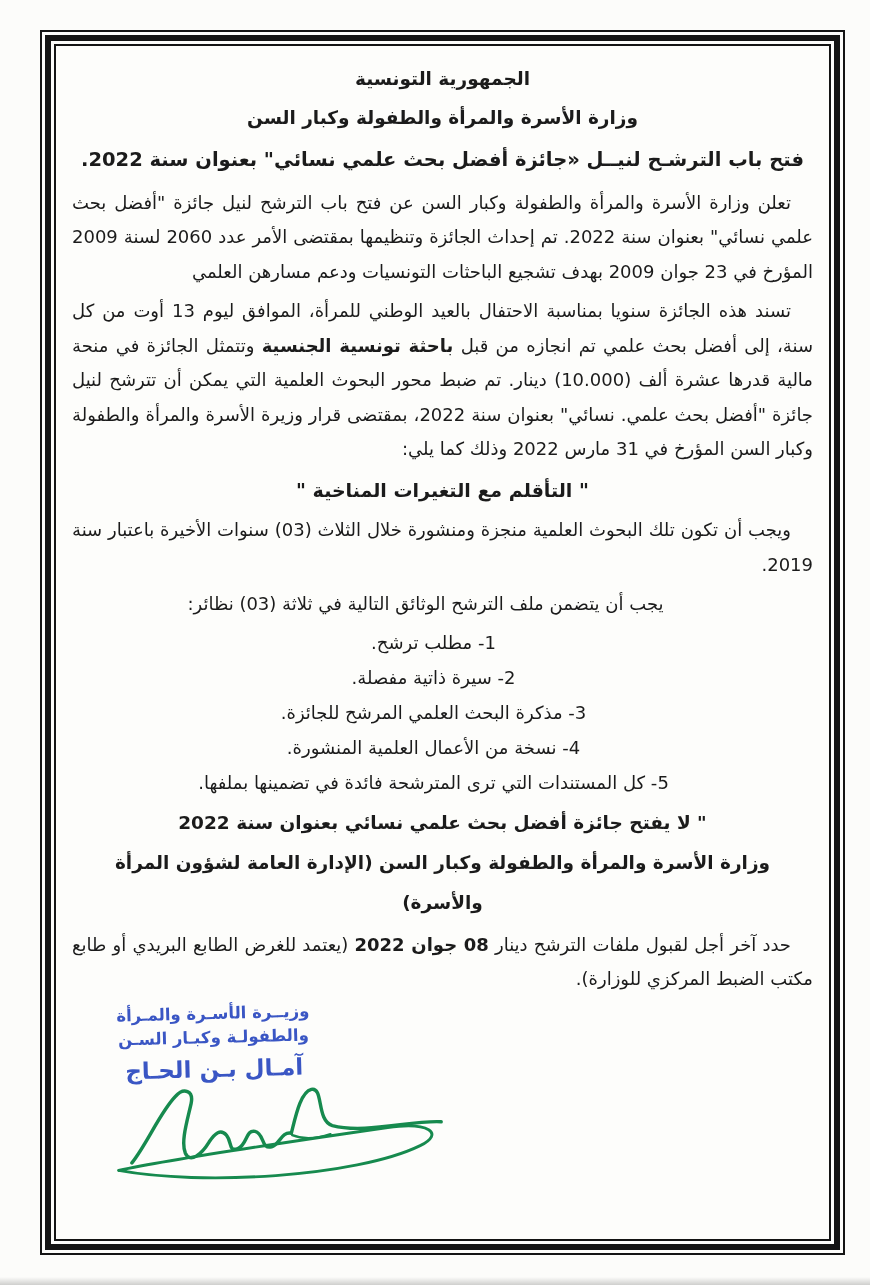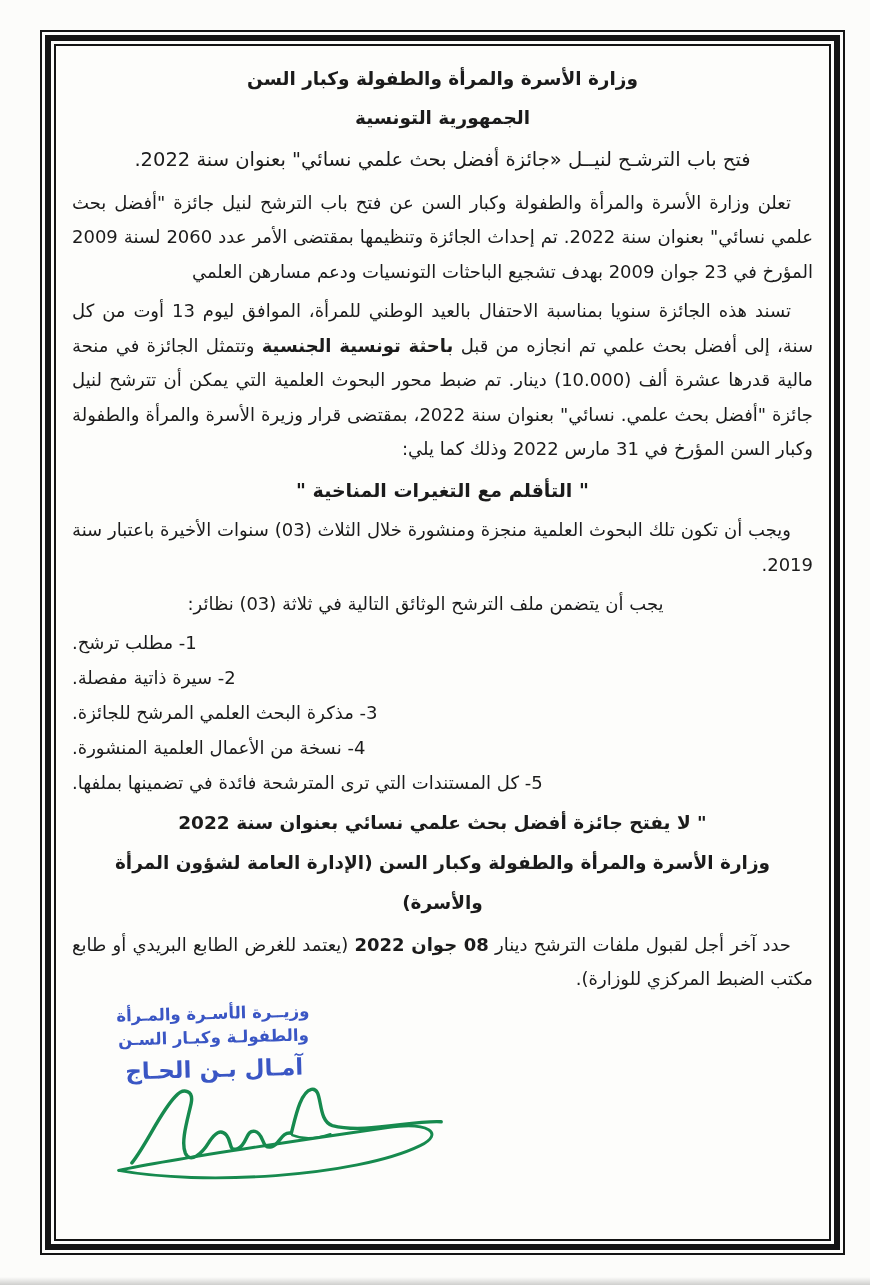--- a/index.html
+++ b/index.html
@@ -19,57 +19,57 @@
     position: absolute; top: 30px; left: 40px; width: 805px; height: 1225px;
     border: 2.5px solid #141414; padding: 3px;
   }
   .frame-mid { width: 100%; height: 100%; border: 6px solid #141414; padding: 3px; }
   .frame-inner {
     width: 100%; height: 100%; border: 2px solid #141414;
     padding: 10px 16px 6px 16px; overflow: hidden; background: #fdfdfb;
   }
   .header { text-align: center; margin-top: 4px; }
   .h-line { font-weight: bold; font-size: 18.5px; line-height: 2.1; }
-  .h-title { font-weight: normal; font-size: 19.5px; line-height: 2.1; margin-top: 2px; }
+  .h-title { font-weight: bold; font-size: 19.5px; line-height: 2.1; margin-top: 2px; }
   .para {
     font-size: 18px; line-height: 1.92; text-align: justify;
     text-indent: 22px; margin: 5px 0;
   }
   .theme-line {
     text-align: center; font-weight: bold; font-size: 19px;
     line-height: 1.9; margin: 4px 0;
   }
   .docs-intro {
     font-size: 18px; line-height: 1.92; text-align: center;
     padding-right: 34px; margin: 3px 0;
   }
   .req-list { list-style: none; padding-right: 18px; margin: 2px 0; }
-  .req-item { font-size: 18px; line-height: 1.95; text-align: left; }
+  .req-item { font-size: 18px; line-height: 1.95; text-align: center; }
   .envelope {
     text-align: center; font-weight: bold; font-size: 18.5px;
     line-height: 2.15; margin: 3px 0;
   }
   
   .stamp-wrap { display: flex; justify-content: flex-end; }
   .stamp-inner { margin-left: 45px; text-align: center; }
   .stamp-small { font-weight: bold; font-size: 16.5px; line-height: 1.45; letter-spacing: 0.5px; }
   .stamp-name { font-weight: bold; font-size: 23px; line-height: 1.4; margin-top: 3px; letter-spacing: 1px; }
   .sign-wrap { display: flex; justify-content: flex-end; }
   .sign-inner { margin-left: 30px; margin-top: -10px; }
 </style>
 </head>
 <body>
 
 <div class="frame-outer">
   <div class="frame-mid">
     <div class="frame-inner">
 
       <div class="header">
+        <div class="h-line">الجمهورية التونسية</div>
         <div class="h-line">وزارة الأسرة والمرأة والطفولة وكبار السن</div>
-        <div class="h-line">الجمهورية التونسية</div>
         <div class="h-title">فتح باب الترشـح لنيــل «جائزة أفضل بحث علمي نسائي" بعنوان سنة 2022.</div>
       </div>
 
       <p class="para">تعلن وزارة الأسرة والمرأة والطفولة وكبار السن عن فتح باب الترشح لنيل جائزة "أفضل بحث علمي نسائي" بعنوان سنة 2022. تم إحداث الجائزة وتنظيمها بمقتضى الأمر عدد 2060 لسنة 2009 المؤرخ في 23 جوان 2009 بهدف تشجيع الباحثات التونسيات ودعم مسارهن العلمي</p>
 
       <p class="para"><span>تسند هذه الجائزة سنويا بمناسبة الاحتفال بالعيد الوطني للمرأة، الموافق ليوم 13 أوت من كل سنة، إلى أفضل بحث علمي تم انجازه من قبل </span><b>باحثة تونسية الجنسية</b><span> وتتمثل الجائزة في منحة مالية قدرها عشرة ألف (10.000) دينار. تم ضبط محور البحوث العلمية التي يمكن أن تترشح لنيل جائزة "أفضل بحث علمي. نسائي" بعنوان سنة 2022، بمقتضى قرار وزيرة الأسرة والمرأة والطفولة وكبار السن المؤرخ في 31 مارس 2022 وذلك كما يلي:</span></p>
 
       <div class="theme-line">" التأقلم مع التغيرات المناخية "</div>
 
       <p class="para">ويجب أن تكون تلك البحوث العلمية منجزة ومنشورة خلال الثلاث (03) سنوات الأخيرة باعتبار سنة 2019.</p>

